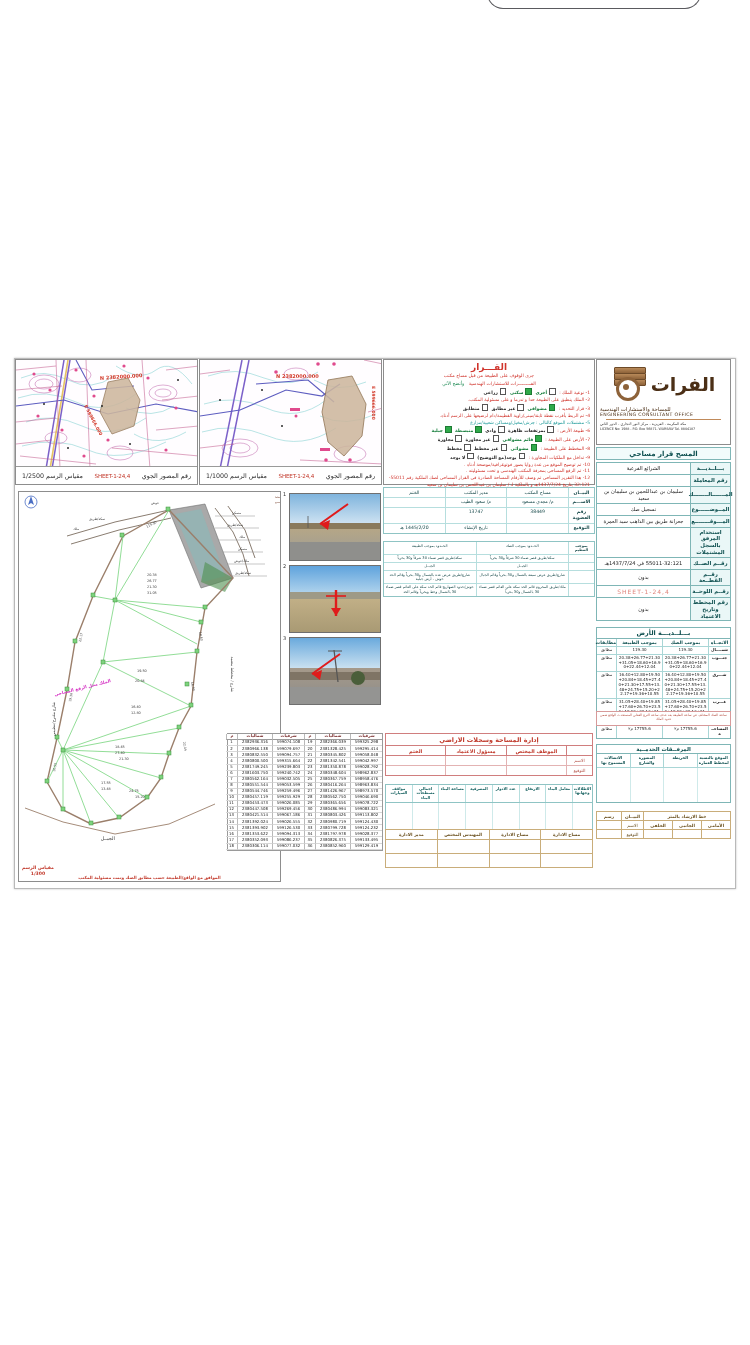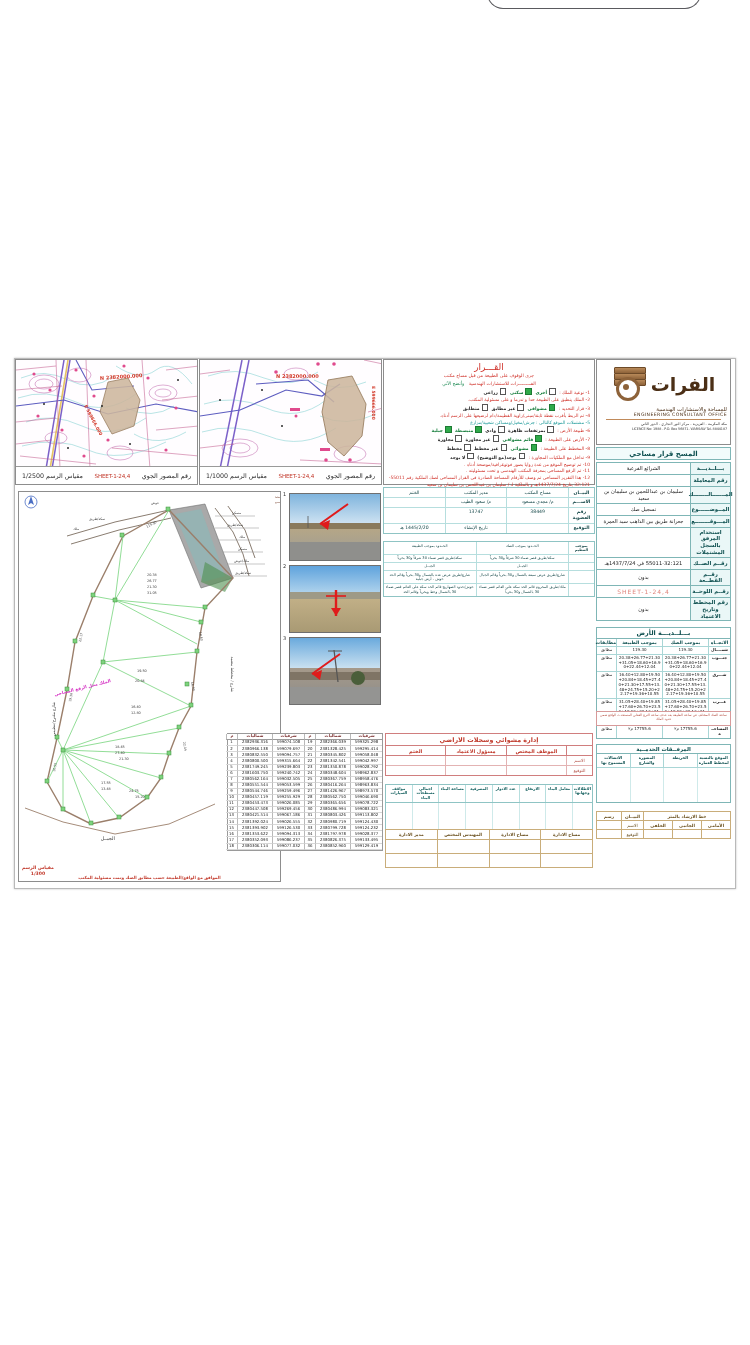--- a/index.html
+++ b/index.html
@@ -26,38 +26,38 @@
   .mapcap{position:absolute;left:0;right:0;bottom:0;height:17px;
           border-top:1px solid #9a9a9a;background:#fff;
           font-size:6.3px;color:#2b2b2b;display:flex;align-items:center;
           justify-content:space-around;direction:rtl;}
   .mapcap .sheetno{color:#c2392b;font-size:5.6px;letter-spacing:-.2px;}
 
   
   .decision{position:absolute;left:368px;top:0;width:212px;height:126px;
             border:1px solid #8d8d8d;background:#fff;box-sizing:border-box;
             padding:2px 4px;direction:rtl;}
-  .dec-title{text-align:center;color:#d0342c;font-size:9px;font-weight:400;
+  .dec-title{text-align:center;color:#d0342c;font-size:9px;font-weight:700;
              letter-spacing:4px;margin:0 0 1px;}
   .dec-sub{text-align:center;color:#d0342c;font-size:4.6px;line-height:1.45;
            margin:0 0 1px;}
   .dec-sub .green{color:#1d8a53;}
   .dec-line{color:#d0342c;font-size:4.5px;line-height:1.5;margin:0;
             white-space:nowrap;}
   .dec-line.teal{color:#1f9b9b;}
   .cb{display:inline-block;width:4.6px;height:4.6px;border:.8px solid #555;
       margin:0 2px;vertical-align:-.5px;background:#fff;}
   .cb.on{background:#2faa4a;border-color:#1d7a33;}
   .opt{color:#1d1d1d;font-weight:600;}
   .opt.mark{color:#0f7a36;font-weight:700;}
 
   
   .logopanel{position:absolute;left:581px;top:0;width:135px;height:86px;
              border:1px solid #8d8d8d;background:#fff;box-sizing:border-box;
-             padding:3px;text-align:right;}
+             padding:3px;text-align:left;}
   .logorow{display:flex;align-items:center;justify-content:center;gap:5px;
            height:42px;}
   .logomark{width:34px;height:36px;position:relative;}
   .logomark .slab{position:absolute;left:2px;width:30px;height:5px;
                   background:linear-gradient(#b98a5a,#8d6239);
                   border:.5px solid #6d4a28;border-radius:1px;}
   .logomark .ring{position:absolute;left:4px;bottom:1px;width:18px;height:18px;
                   border:3.5px solid #8d6239;border-radius:50%;background:#fff;}
   .logomark .ring:after{content:"";position:absolute;left:4px;top:4px;
                   width:6px;height:6px;background:#8d6239;border-radius:50%;}
@@ -1016,21 +1016,21 @@
           <span class="w-n">2380852.960</span>
           <span class="w-idx">36</span>
           <span class="w-e">599077.032</span>
           <span class="w-n">2380306.114</span>
           <span class="w-idx">18</span>
         </div>
       </div>
   </div>
 
   <div class="admin">
-    <div class="admintitle">إدارة مشوائي وسجلات الاراضي</div>
+    <div class="admintitle">إدارة المساحة وسجلات الاراضي</div>
     <div class="adminhead">
       <div class="aw1"></div>
       <div class="awx">الموظف المختص</div>
       <div class="awx">مسؤول الاعتماد</div>
       <div class="awx">الختم</div>
     </div>
     <div class="adminrow">
       <div class="aw1">الاسم</div>
       <div class="awx"></div>
       <div class="awx"></div>

